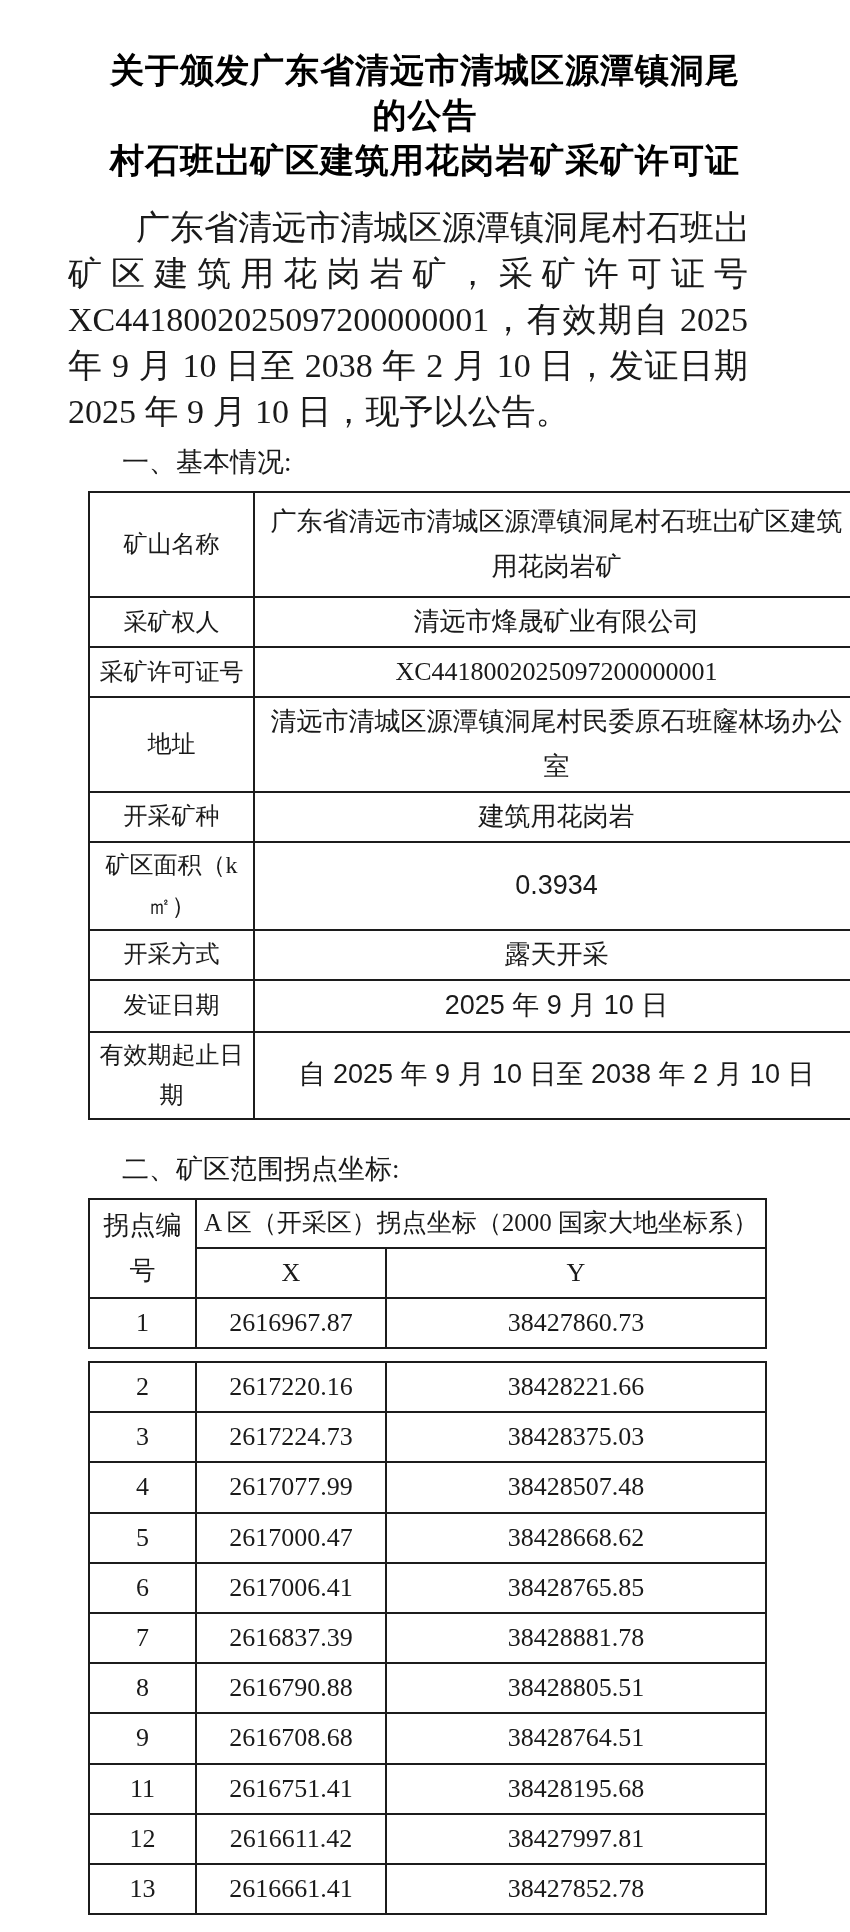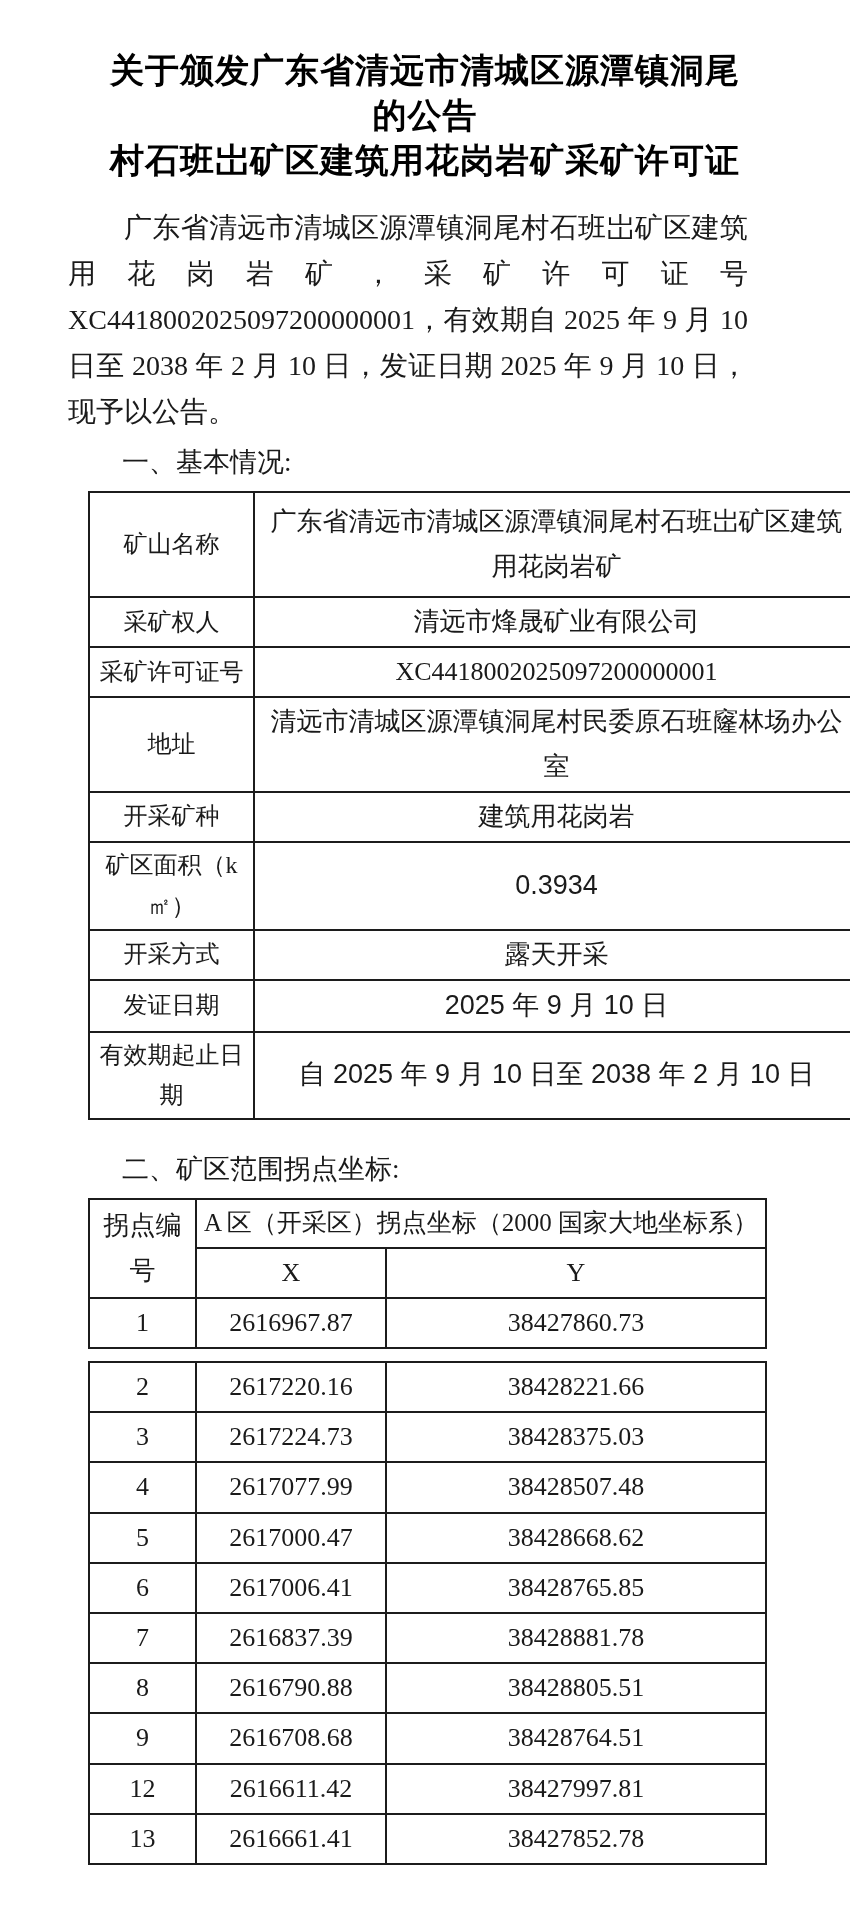--- a/index.html
+++ b/index.html
@@ -21,21 +21,21 @@
     font-weight: 700;
     font-size: 34px;
     line-height: 45px;
     text-align: center;
     color: #000;
     letter-spacing: 1px;
     padding: 0 60px;
   }
   .intro {
     margin: 22px 102px 0 68px;
-    font-size: 28px;
+    font-size: 34px;
     line-height: 46px;
     text-align: justify;
     text-indent: 2em;
     color: #1a1a1a;
   }
   .section-heading {
     margin: 4px 66px 6px 68px;
     font-size: 27px;
     line-height: 46px;
     text-indent: 2em;
@@ -203,20 +203,25 @@
         <td>8</td>
         <td>2616790.88</td>
         <td>38428805.51</td>
       </tr>
       <tr>
         <td>9</td>
         <td>2616708.68</td>
         <td>38428764.51</td>
       </tr>
       <tr>
+        <td>11</td>
+        <td>2616751.41</td>
+        <td>38428195.68</td>
+      </tr>
+      <tr>
         <td>12</td>
         <td>2616611.42</td>
         <td>38427997.81</td>
       </tr>
       <tr>
         <td>13</td>
         <td>2616661.41</td>
         <td>38427852.78</td>
       </tr>
 

